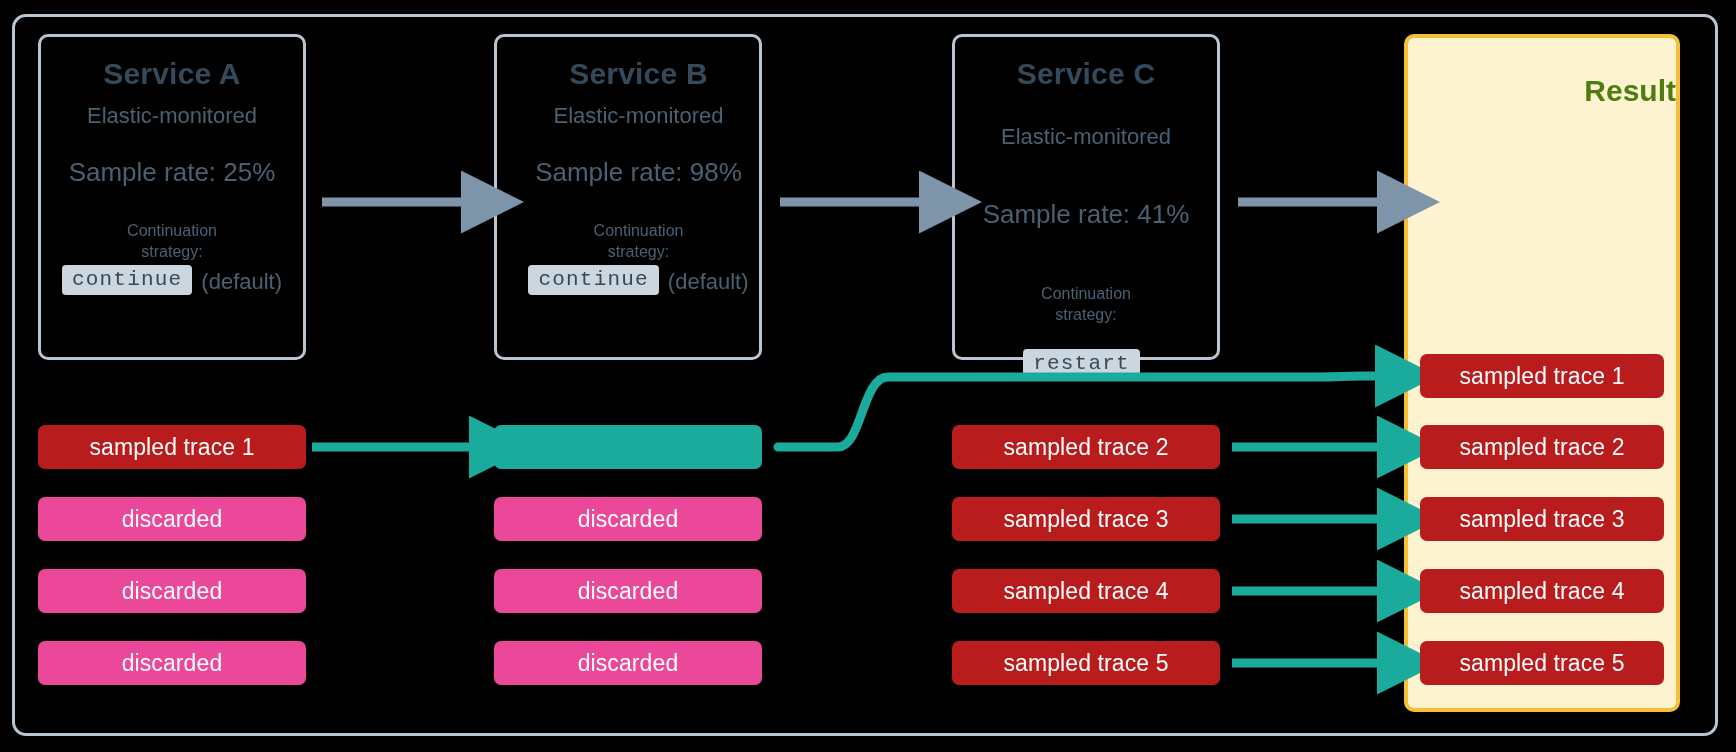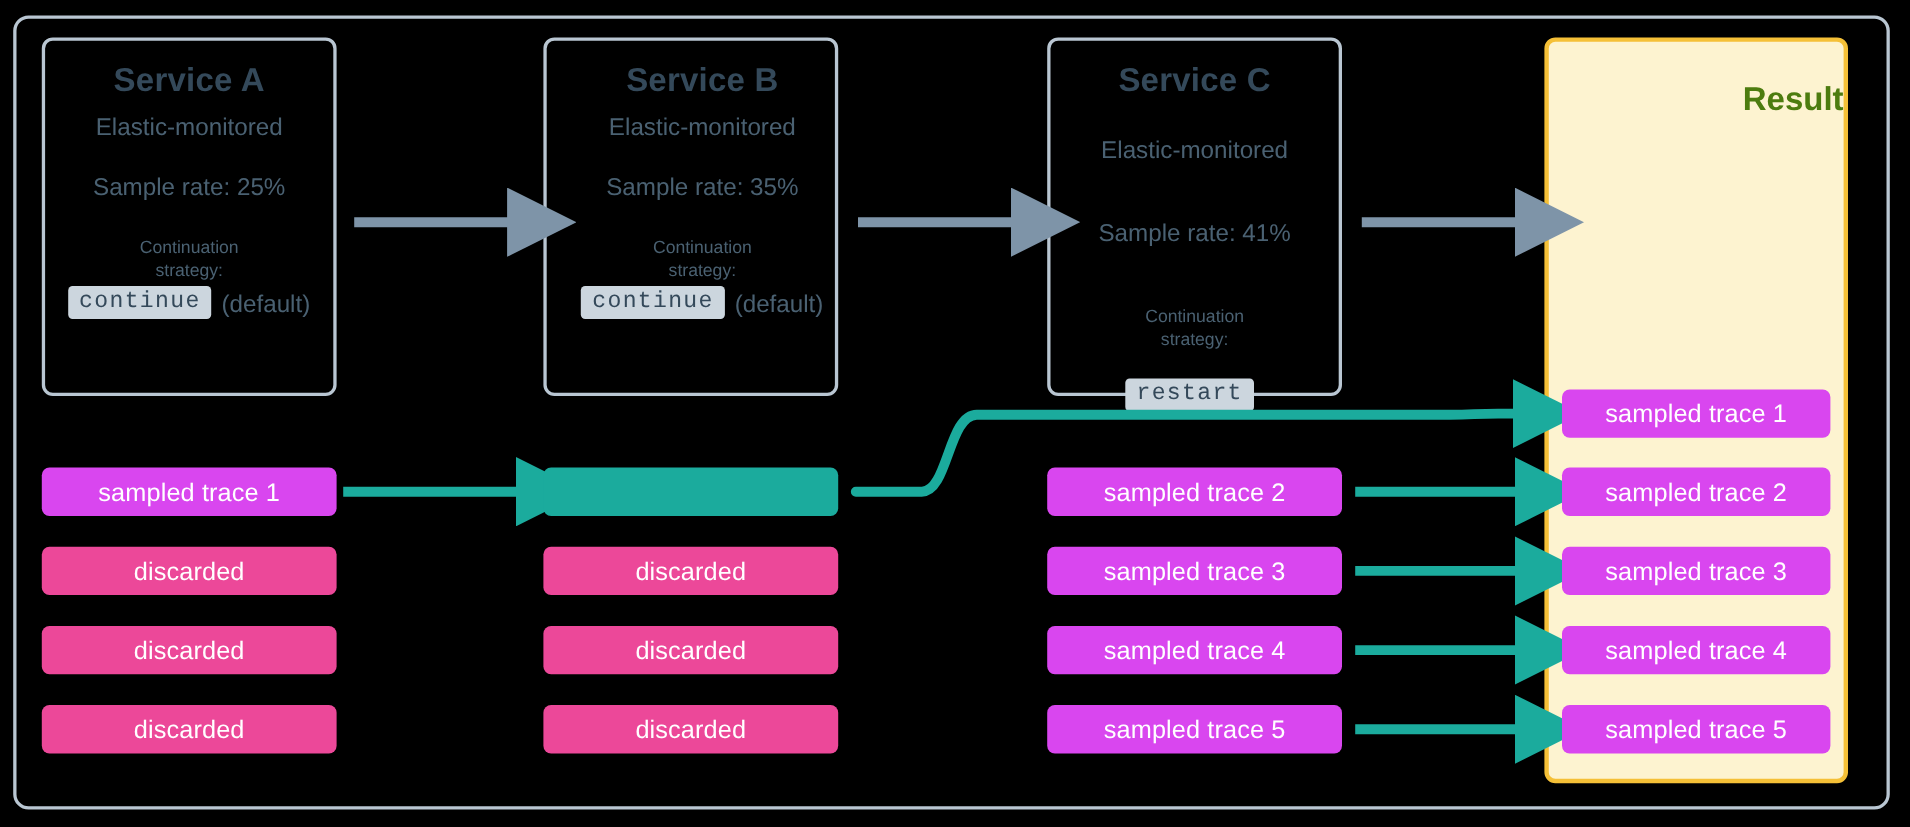--- a/index.html
+++ b/index.html
@@ -18,21 +18,21 @@
     position:absolute;box-sizing:border-box;
     border:3px solid #b9c6d2;border-radius:10px;background:transparent;
     display:flex;flex-direction:column;align-items:center;
     padding-top:16px;
   }
   .svc-title{
     color:#34495a;font-weight:bold;font-size:30px;letter-spacing:.2px;
     margin:4px 0 6px 0;
   }
   .svc-sub{color:#4a6172;font-size:22px;margin:6px 0 0 0;}
-  .svc-rate{color:#4a6172;font-size:22px;margin:28px 0 0 0;}
+  .svc-rate{color:#4a6172;font-size:26px;margin:28px 0 0 0;}
   .svc-cont{color:#4a6172;font-size:16px;margin:32px 0 0 0;text-align:center;line-height:1.32;}
   .svc-strategy-line{
     display:flex;align-items:flex-end;justify-content:center;gap:9px;
     margin-top:3px;
   }
   .code-chip{
     font-family:"Liberation Mono",monospace;font-size:21px;
     background:#ccd6de;color:#34495a;border-radius:4px;
     padding:3px 10px 4px 10px;letter-spacing:1.2px;
   }
@@ -47,21 +47,21 @@
     position:absolute;left:0;right:0;top:36px;text-align:right;
     color:#4d7c0f;font-weight:bold;font-size:30px;
   }
 
   
   .pill{
     position:absolute;box-sizing:border-box;height:44px;border-radius:7px;
     display:flex;align-items:center;justify-content:center;
     color:#ffffff;font-size:23px;letter-spacing:.1px;
   }
-  .pill.sampled{background:#d946ef;}
+  .pill.sampled{background:#b91c1c;}
   .pill.discarded{background:#ec4899;}
   .pill.empty{background:#1bab9d;}
 
   svg.conn{position:absolute;left:0;top:0;width:1736px;height:752px;pointer-events:none;}
 </style>
 </head>
 <body>
 
 <div id="stage">
 
@@ -77,21 +77,21 @@
     </div>
     <div class="svc-strategy-line">
       <span class="code-chip">continue</span>
       <span class="default-note">(default)</span>
     </div>
   </div>
 
   <div class="service-card" style="left:494px;top:34px;width:268px;height:326px;padding-left:21px;">
     <div class="svc-title">Service B</div>
     <div class="svc-sub">Elastic-monitored</div>
-    <div class="svc-rate">Sample rate: 35%</div>
+    <div class="svc-rate">Sample rate: 98%</div>
     <div class="svc-cont">
       <span>Continuation</span><br>
       <span>strategy:</span>
     </div>
     <div class="svc-strategy-line">
       <span class="code-chip">continue</span>
       <span class="default-note">(default)</span>
     </div>
   </div>
 

